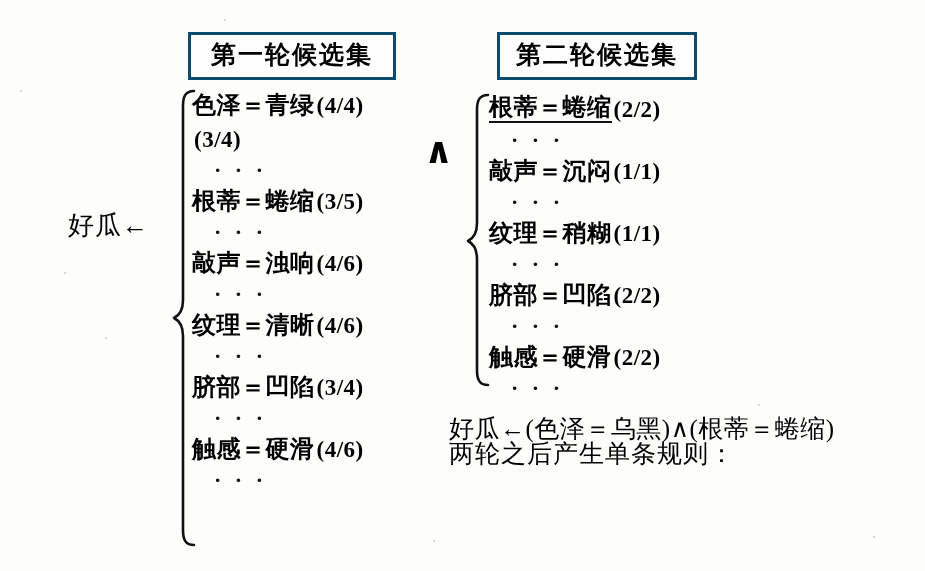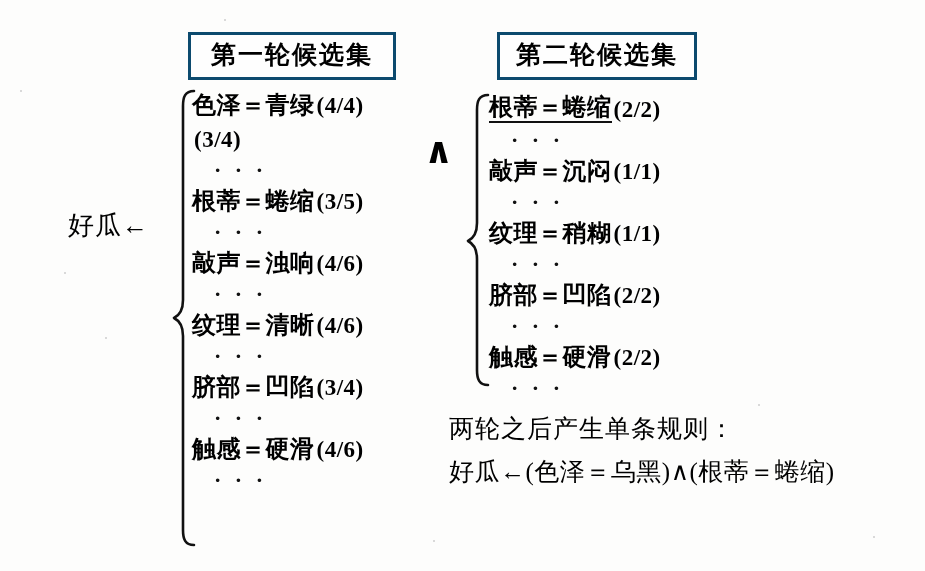--- a/index.html
+++ b/index.html
@@ -232,17 +232,17 @@
       </div>
       <div class="ellipsis-row">· · ·</div>
       <div class="cand-row">
         <span class="cond">触感＝硬滑</span>
         <span class="count">(2/2)</span>
       </div>
       <div class="ellipsis-row">· · ·</div>
     </div>
 
   <div id="conclusion">
+    <div id="conclusion-rule">好瓜←(色泽＝乌黑)∧(根蒂＝蜷缩)</div>
     <div id="conclusion-caption">两轮之后产生单条规则：</div>
-    <div id="conclusion-rule">好瓜←(色泽＝乌黑)∧(根蒂＝蜷缩)</div>
   </div>
 
 </div>
 
 </body></html>

